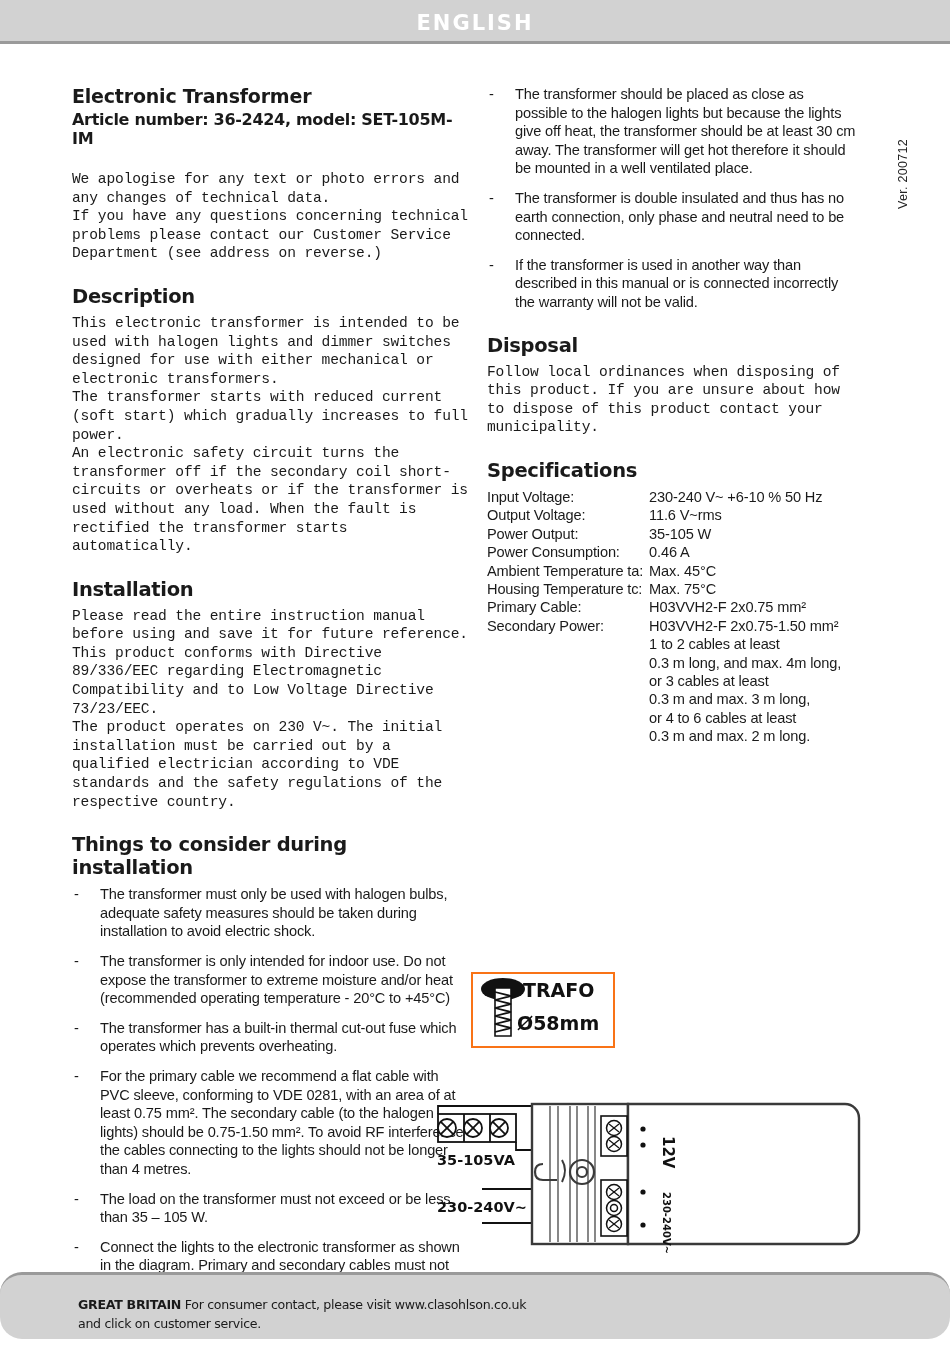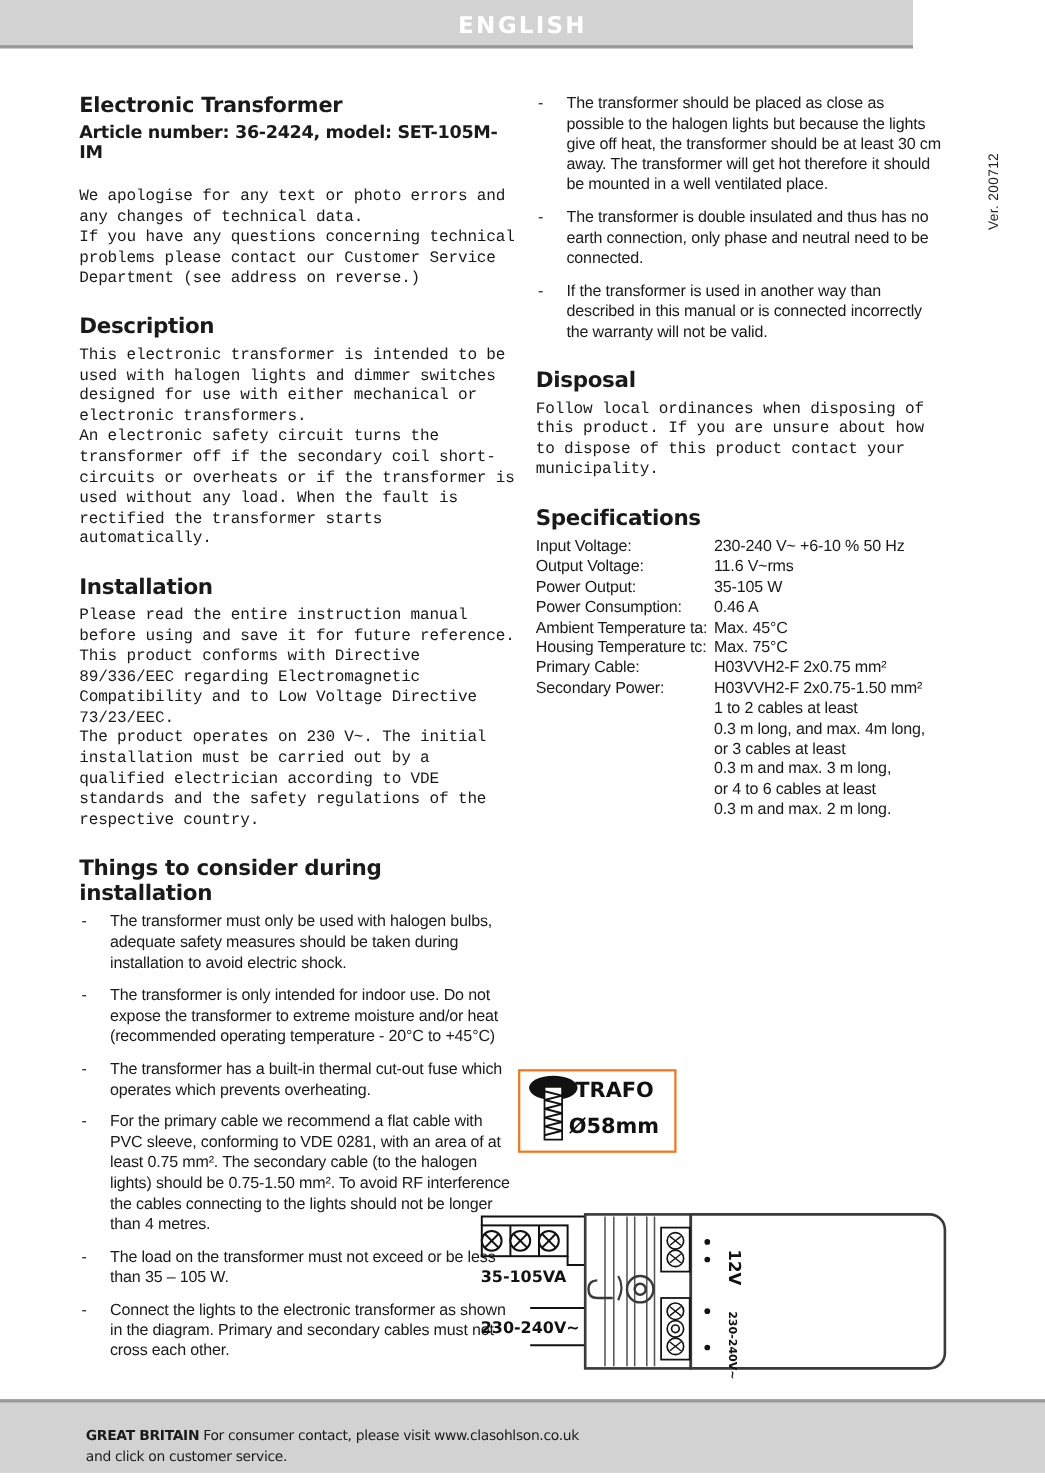--- a/index.html
+++ b/index.html
@@ -6,21 +6,21 @@
   body{
     width:950px;height:1348px;
     background:#ffffff;
     font-family:"Liberation Sans", sans-serif;
     color:#1a1a1a;
     position:relative;
     overflow:hidden;
   }
   
   .header-band{
-    position:absolute;left:0;top:0;width:830px;height:44px;
+    position:absolute;left:0;top:0;width:950px;height:44px;
     background:#d2d2d2;
     border-bottom:3px solid #9a9a9a;
     box-sizing:border-box;
   }
   .header-title{
     position:absolute;left:0;top:11px;width:950px;
     text-align:center;
     font-family:"DejaVu Sans", sans-serif;
     font-weight:bold;
     font-size:21px;
@@ -105,20 +105,21 @@
   }
   .fig-wiring{
     position:absolute;left:425px;top:1045px;width:450px;height:170px;
   }
   
   .footer-band{
     position:absolute;left:0;top:1272px;width:950px;height:67px;
     background:#d2d2d2;
     border-top:3px solid #9a9a9a;
     box-sizing:border-box;
+    border-radius:22px;
   }
   .footer-text{
     position:absolute;left:78px;top:20px;width:470px;
     font-family:"DejaVu Sans", sans-serif;
     font-size:12.6px;line-height:19px;
     color:#1a1a1a;
     letter-spacing:-0.3px;
   }
   .footer-text b{font-weight:bold;}
   .logo{
@@ -150,20 +151,21 @@
     <div class="subtitle">Article number: 36-2424, model: SET-105M-IM</div>
 
     <div class="para-block">
       <p class="body">We apologise for any text or photo errors and any changes of technical data.</p>
       <p class="body">If you have any questions concerning technical problems please contact our Customer Service Department (see address on reverse.)</p>
     </div>
 
     <h2 class="sec">Description</h2>
     <div class="para-block">
       <p class="body">This electronic transformer is intended to be used with halogen lights and dimmer switches designed for use with either mechanical or electronic transformers.</p>
+      <p class="body">The transformer starts with reduced current (soft start) which gradually increases to full power.</p>
       <p class="body">An electronic safety circuit turns the transformer off if the secondary coil short-circuits or overheats or if the transformer is used without any load. When the fault is rectified the transformer starts automatically.</p>
     </div>
 
     <h2 class="sec">Installation</h2>
     <div class="para-block">
       <p class="body">Please read the entire instruction manual before using and save it for future reference.</p>
       <p class="body">This product conforms with Directive 89/336/EEC regarding Electromagnetic Compatibility and to Low Voltage Directive 73/23/EEC.</p>
       <p class="body">The product operates on 230 V~. The initial installation must be carried out by a qualified electrician according to VDE standards and the safety regulations of the respective country.</p>
     </div>
 

